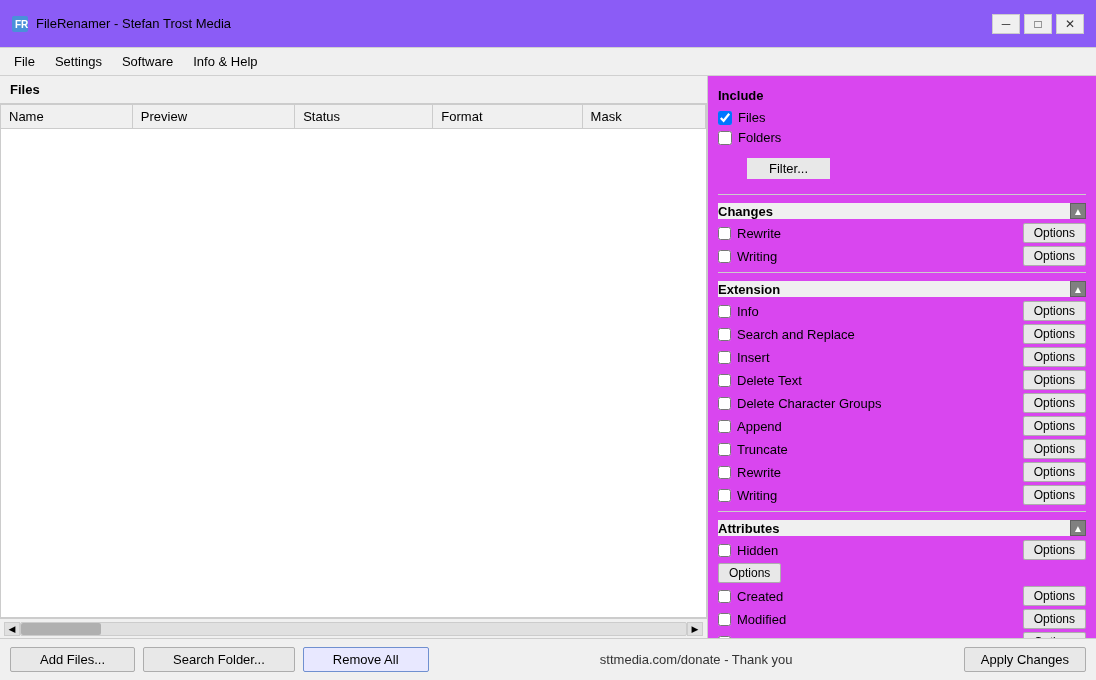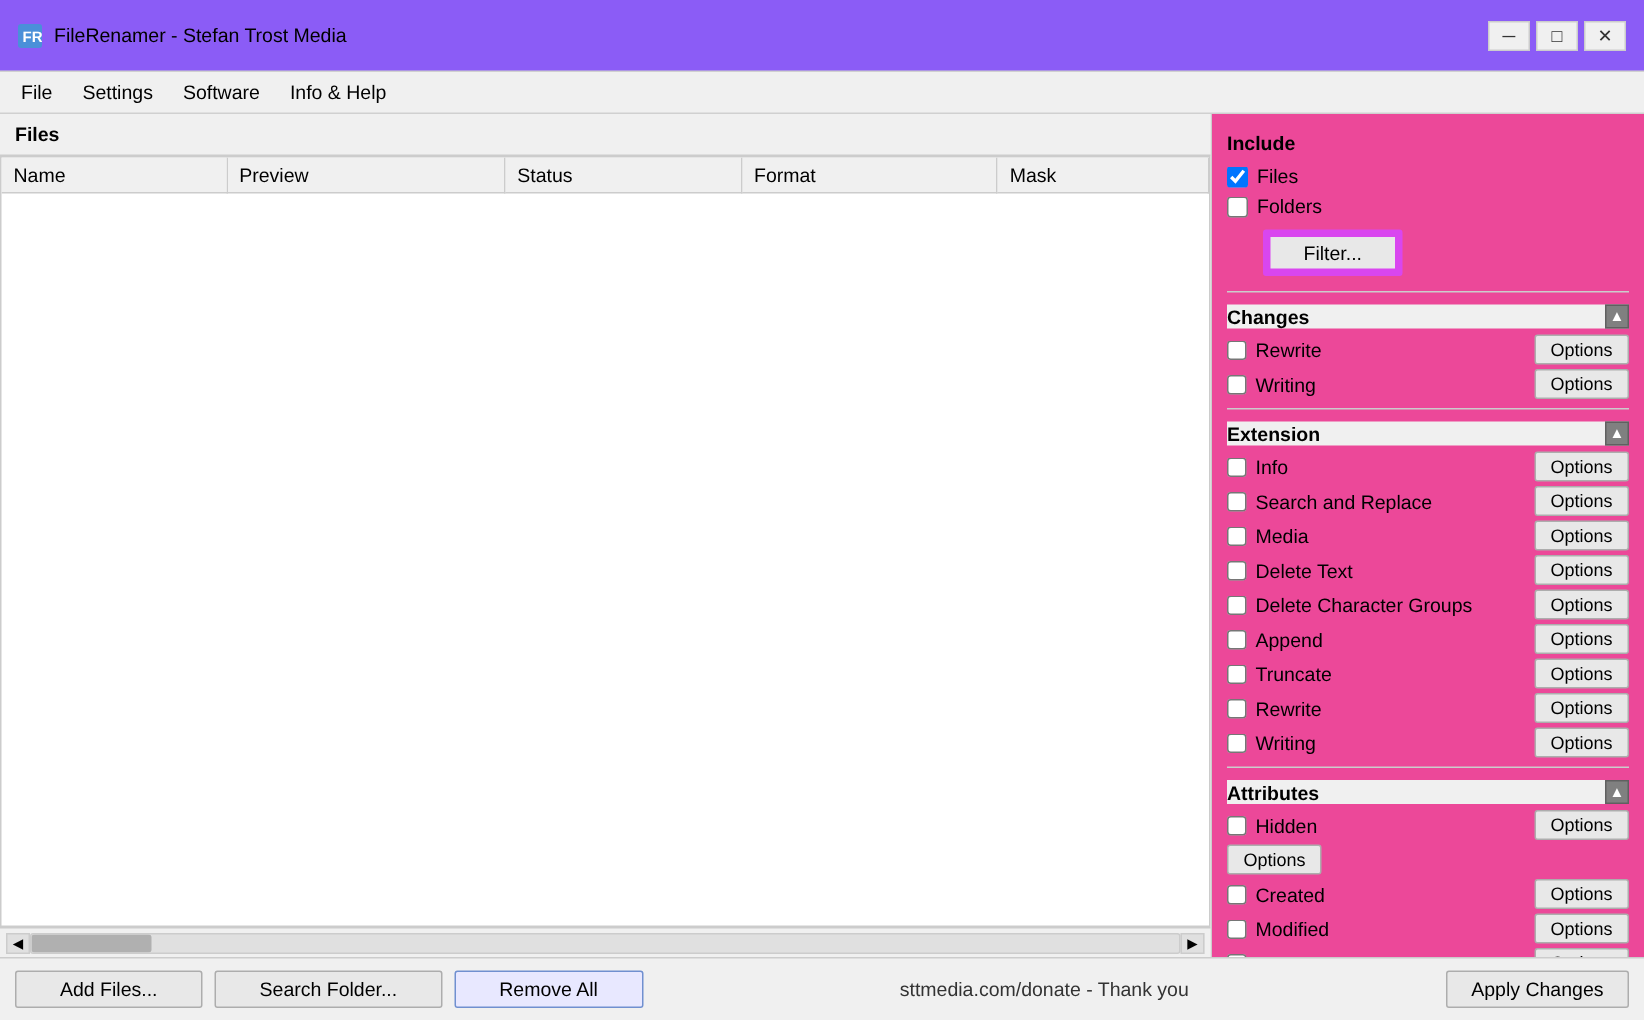--- a/index.html
+++ b/index.html
@@ -186,24 +186,24 @@
       padding: 4px 16px;
       background: #e8e8e8;
       border: 1px solid #adadad;
       cursor: pointer;
       border-radius: 2px;
       font-size: 13px;
     }
 
     
     .right-panel {
-      width: 288px;
+      width: 388px;
       display: flex;
       flex-direction: column;
-      background: #ec4899;
+      background: #d946ef;
       overflow: hidden;
     }
     .right-scroll-container {
       flex: 1;
       overflow-y: scroll;
       overflow-x: hidden;
       padding: 8px 10px;
     }
 
     
@@ -429,21 +429,21 @@
         <div class="change-row">
           <div class="change-row-left">
             <input type="checkbox" style="">
             <span class="checkbox-label">Search and Replace</span>
           </div>
           <button class="options-btn">Options</button>
         </div>
         <div class="change-row">
           <div class="change-row-left">
             <input type="checkbox" style="">
-            <span class="checkbox-label">Media</span>
+            <span class="checkbox-label">Insert</span>
           </div>
           <button class="options-btn">Options</button>
         </div>
         <div class="change-row">
           <div class="change-row-left">
             <input type="checkbox" style="">
             <span class="checkbox-label">Delete Text</span>
           </div>
           <button class="options-btn">Options</button>
         </div>

